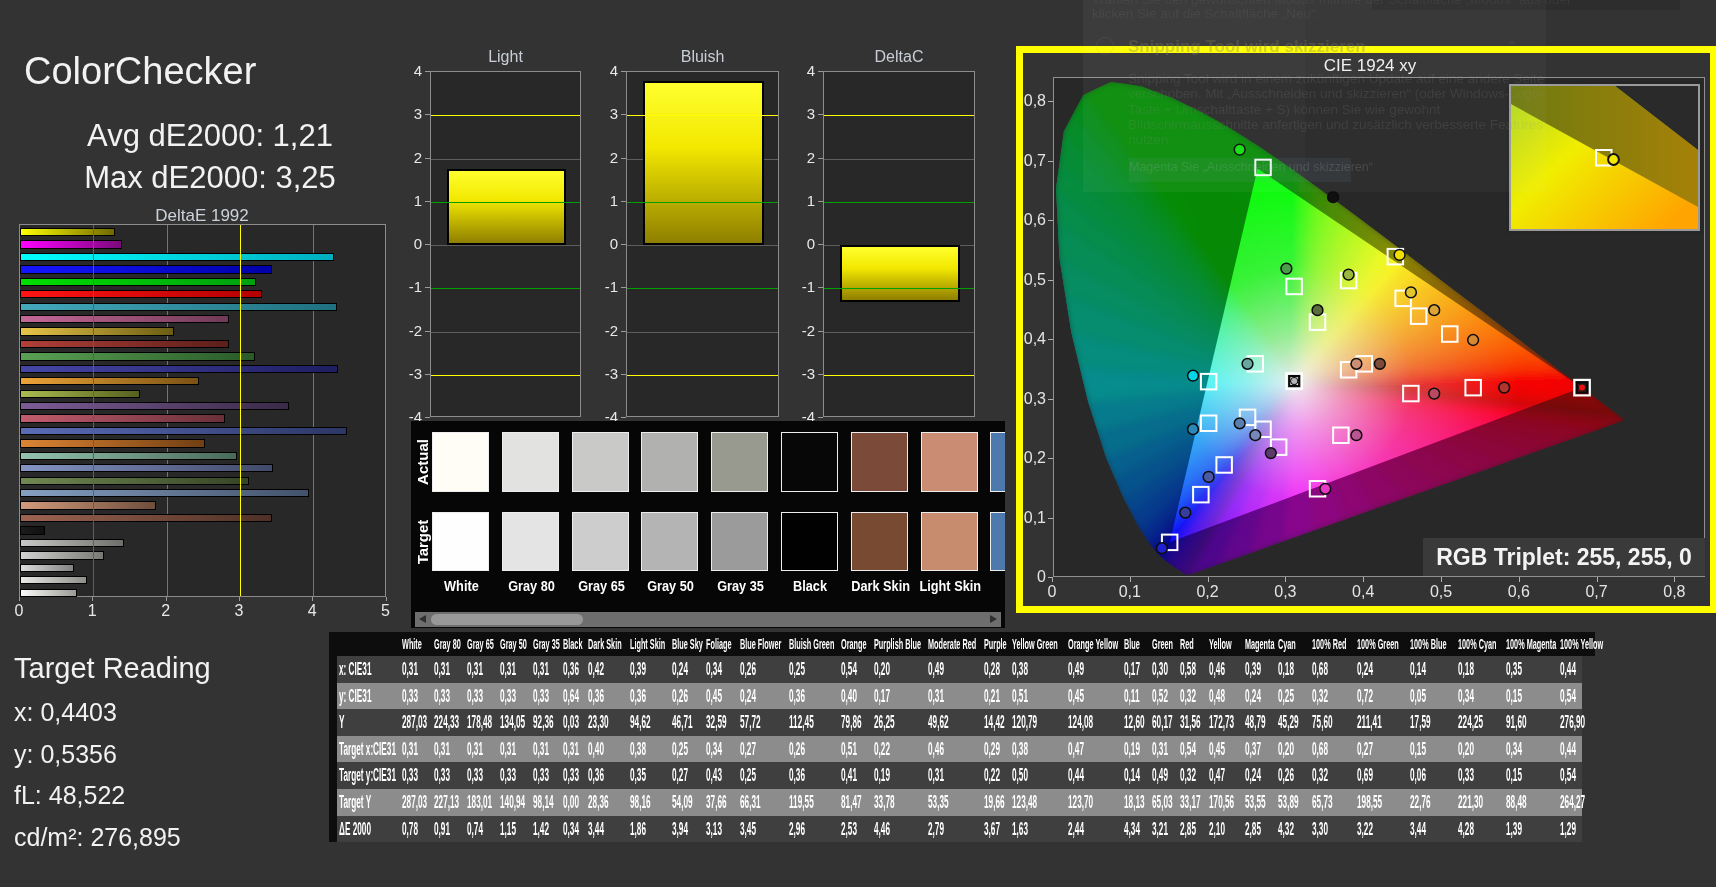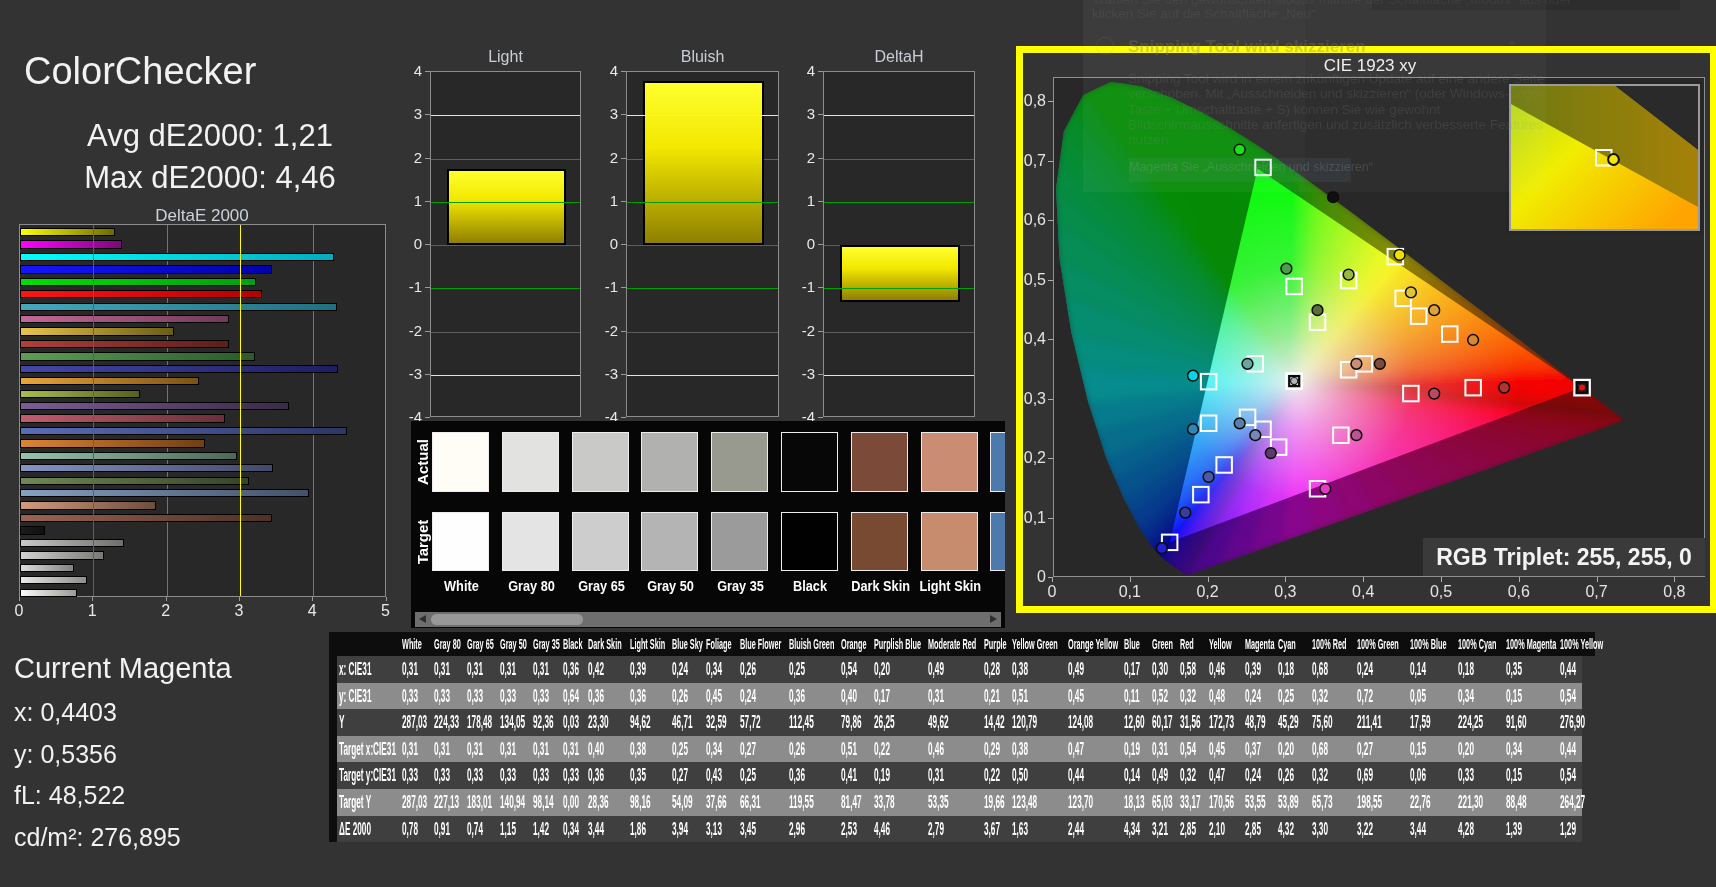--- a/index.html
+++ b/index.html
@@ -1,23 +1,23 @@
 <!DOCTYPE html>
 <html><head><meta charset="utf-8">
 <style>
 *{margin:0;padding:0;box-sizing:border-box}
 body{width:1716px;height:887px;background:#333333;font-family:"Liberation Sans",sans-serif;overflow:hidden;position:relative}
 .abs{position:absolute;white-space:nowrap}
 </style></head>
 <body>
 <div class="abs" style="left:24px;top:50px;font-size:38px;color:#f2f2f2">ColorChecker</div>
 <div class="abs" style="left:60px;top:118px;width:300px;text-align:center;font-size:31px;color:#f2f2f2">Avg dE2000: 1,21</div>
-<div class="abs" style="left:60px;top:160px;width:300px;text-align:center;font-size:31px;color:#f2f2f2">Max dE2000: 4,46</div>
+<div class="abs" style="left:60px;top:160px;width:300px;text-align:center;font-size:31px;color:#f2f2f2">Max dE2000: 3,25</div>
 
-<div class="abs" style="left:19px;top:206px;width:366px;text-align:center;font-size:17px;color:#ccd2da">DeltaE 2000</div>
+<div class="abs" style="left:19px;top:206px;width:366px;text-align:center;font-size:17px;color:#ccd2da">DeltaE 1992</div>
 <div class="abs" style="left:19px;top:224px;width:366.5px;height:373px;background:#282828;border:1px solid #8c8c8c">
 <div style="position:absolute;left:146.6px;top:0;width:1px;height:100%;background:#747474"></div>
     <div style="position:absolute;left:293.2px;top:0;width:1px;height:100%;background:#747474"></div>
     <div style="position:absolute;left:0px;top:2.9px;width:94.6px;height:8.4px;background:linear-gradient(to right,#ffff00,#6e6a00);border:1px solid #000"></div>
     <div style="position:absolute;left:0px;top:15.3px;width:101.9px;height:8.4px;background:linear-gradient(to right,#ff00ff,#7a0a7a);border:1px solid #000"></div>
     <div style="position:absolute;left:0px;top:27.8px;width:313.7px;height:8.4px;background:linear-gradient(to right,#00ffff,#00aebe);border:1px solid #000"></div>
     <div style="position:absolute;left:0px;top:40.2px;width:252.2px;height:8.4px;background:linear-gradient(to right,#1616ff,#0000a8);border:1px solid #000"></div>
     <div style="position:absolute;left:0px;top:52.6px;width:236.0px;height:8.4px;background:linear-gradient(to right,#00e000,#00a010);border:1px solid #000"></div>
     <div style="position:absolute;left:0px;top:65.1px;width:241.9px;height:8.4px;background:linear-gradient(to right,#ff1414,#b40000);border:1px solid #000"></div>
     <div style="position:absolute;left:0px;top:77.5px;width:316.7px;height:8.4px;background:linear-gradient(to right,#44a8bc,#1f7080);border:1px solid #000"></div>
@@ -121,21 +121,21 @@
 <div style="position:absolute;left:823px;top:71px;width:152px;height:346px;background:#282828;border:1px solid #8c8c8c">
     <div style="position:absolute;left:0;top:86.5px;width:100%;height:1px;background:#5e5e5e"></div>
     <div style="position:absolute;left:0;top:173.0px;width:100%;height:1px;background:#5e5e5e"></div>
     <div style="position:absolute;left:0;top:259.5px;width:100%;height:1px;background:#5e5e5e"></div>
     <div style="position:absolute;left:16px;top:173.0px;width:120px;height:56.7px;background:linear-gradient(to bottom,#ffff2e 0%,#f2e800 40%,#8f7f00 100%);border:2px solid #000"></div>
     <div style="position:absolute;left:0;top:129.8px;width:100%;height:1px;background:#00a000"></div>
     <div style="position:absolute;left:0;top:216.2px;width:100%;height:1px;background:#00a000"></div>
     <div style="position:absolute;left:0;top:43.2px;width:100%;height:1px;background:#ffff00"></div>
     <div style="position:absolute;left:0;top:302.8px;width:100%;height:1px;background:#ffff00"></div>
   </div>
-<div style="position:absolute;left:823px;top:48px;width:152px;text-align:center;font-size:16px;color:#c9ced6">DeltaH</div>
+<div style="position:absolute;left:823px;top:48px;width:152px;text-align:center;font-size:16px;color:#c9ced6">DeltaC</div>
 <div style="position:absolute;left:818px;top:417.0px;width:5px;height:1px;background:#9a9a9a"></div>
 <div style="position:absolute;left:783px;top:408.0px;width:32px;text-align:right;font-size:15px;color:#e8e8e8">-4</div>
 <div style="position:absolute;left:818px;top:373.8px;width:5px;height:1px;background:#9a9a9a"></div>
 <div style="position:absolute;left:783px;top:364.8px;width:32px;text-align:right;font-size:15px;color:#e8e8e8">-3</div>
 <div style="position:absolute;left:818px;top:330.5px;width:5px;height:1px;background:#9a9a9a"></div>
 <div style="position:absolute;left:783px;top:321.5px;width:32px;text-align:right;font-size:15px;color:#e8e8e8">-2</div>
 <div style="position:absolute;left:818px;top:287.2px;width:5px;height:1px;background:#9a9a9a"></div>
 <div style="position:absolute;left:783px;top:278.2px;width:32px;text-align:right;font-size:15px;color:#e8e8e8">-1</div>
 <div style="position:absolute;left:818px;top:244.0px;width:5px;height:1px;background:#9a9a9a"></div>
 <div style="position:absolute;left:783px;top:235.0px;width:32px;text-align:right;font-size:15px;color:#e8e8e8">0</div>
@@ -181,21 +181,21 @@
     <div style="position:absolute;left:579.4px;top:91px;width:57px;height:59px;background:#4d79ad;border:1px solid #ededed"></div>
     <div style="position:absolute;left:569.4px;top:156px;width:79px;text-align:center;font-size:15px;font-weight:bold;color:#fff"></div>
     <div style="position:absolute;left:4px;top:190.5px;width:586px;height:15px;background:#6e6e6e">
 <div style="position:absolute;left:4px;top:3.5px;width:0;height:0;border-right:7px solid #2e2e2e;border-top:4px solid transparent;border-bottom:4px solid transparent"></div>
 <div style="position:absolute;right:4px;top:3.5px;width:0;height:0;border-left:7px solid #2e2e2e;border-top:4px solid transparent;border-bottom:4px solid transparent"></div>
 <div style="position:absolute;left:16px;top:2px;width:152px;height:11px;background:#989898;border-radius:6px"></div>
 </div>
   </div>
 
 <div class="abs" style="left:1016px;top:46px;width:700px;height:567px;border:7px solid #ffff00;border-right-width:6px"></div>
-<div class="abs" style="left:1180px;top:56px;width:380px;text-align:center;font-size:17px;color:#efefef">CIE 1923 xy</div>
+<div class="abs" style="left:1180px;top:56px;width:380px;text-align:center;font-size:17px;color:#efefef">CIE 1924 xy</div>
 <div class="abs" style="left:1053px;top:77px;width:652px;height:500px;background:#282828;border:1px solid #909090">
 <svg width="652" height="500" viewBox="0 0 652 500" style="position:absolute;left:0;top:0">
 <defs>
 <clipPath id="hs">
           <path d="M134.4,497.0 L134.4,497.0 L134.4,497.0 L134.3,497.1 L134.2,497.1 L134.1,497.1 L134.1,497.1 L133.9,497.1 L133.8,497.1 L133.7,497.1 L133.6,497.1 L133.4,497.1 L133.3,497.1 L133.1,497.1 L132.9,497.1 L132.6,497.1 L132.3,497.0 L131.9,496.8 L131.5,496.5 L130.9,496.2 L130.4,495.9 L129.6,495.4 L128.8,494.9 L127.9,494.2 L126.9,493.5 L125.6,492.7 L124.3,491.8 L122.6,490.6 L120.8,489.5 L118.7,488.0 L116.5,486.5 L113.8,484.4 L111.0,482.3 L107.7,479.3 L104.4,476.3 L100.0,470.9 L95.5,465.6 L89.9,457.0 L84.3,448.4 L77.2,434.7 L70.0,421.0 L61.2,400.8 L52.4,380.6 L43.4,352.5 L34.3,324.5 L25.8,289.5 L17.3,254.4 L11.3,217.0 L5.4,179.7 L3.7,145.0 L2.0,110.4 L5.9,82.0 L9.8,53.6 L19.5,35.2 L29.3,16.9 L43.0,10.4 L56.8,3.9 L72.3,6.1 L87.8,8.4 L103.6,14.5 L119.4,20.5 L134.2,27.7 L149.1,34.9 L163.4,43.1 L177.6,51.2 L191.7,60.1 L205.8,69.0 L219.7,78.6 L233.6,88.1 L247.5,98.0 L261.4,108.0 L275.3,118.2 L289.3,128.4 L303.1,138.8 L317.0,149.2 L330.7,159.6 L344.5,170.0 L358.0,180.2 L371.5,190.5 L384.6,200.5 L397.7,210.5 L410.3,220.1 L422.9,229.6 L434.7,238.6 L446.5,247.6 L457.3,255.8 L468.1,264.1 L477.4,271.2 L486.8,278.4 L495.1,284.6 L503.3,290.9 L510.1,296.1 L517.0,301.3 L522.6,305.5 L528.1,309.8 L532.6,313.2 L537.0,316.6 L540.5,319.2 L544.1,321.9 L546.9,324.1 L549.7,326.3 L552.1,328.1 L554.5,329.9 L556.4,331.4 L558.4,332.9 L559.9,334.0 L561.5,335.2 L562.7,336.1 L563.8,337.0 L564.7,337.7 L565.6,338.3 L566.3,338.8 L566.9,339.4 L567.4,339.7 L567.8,340.0 L568.1,340.3 L568.5,340.5 L568.8,340.7 L569.0,341.0 L569.3,341.2 L569.6,341.4 L569.8,341.6 L570.1,341.7 L570.2,341.8 L570.4,342.0 L570.4,342.0 L570.5,342.1 L570.6,342.1 L570.6,342.1 L539.4,353.2 L508.3,364.3 L477.1,375.3 L446.0,386.4 L414.8,397.5 L383.7,408.5 L352.5,419.6 L321.4,430.6 L290.2,441.7 L259.1,452.8 L227.9,463.8 L196.8,474.9 L165.6,486.0 Z"></path>
         </clipPath>
 <filter id="bl" x="-10%" y="-10%" width="120%" height="120%">
           <feGaussianBlur stdDeviation="4"></feGaussianBlur>
         </filter>
 <clipPath id="trc">
@@ -618,21 +618,21 @@
 <div style="position:absolute;left:1305px;top:0;width:241px;height:192px;background:rgba(255,255,255,0.032);z-index:50"></div>
 <div style="position:absolute;left:1092px;top:-8px;font-size:13.5px;color:rgba(150,150,150,0.11);z-index:51">Wählen Sie den gewünschten Modus mithilfe der Schaltfläche „Modus“ aus oder</div>
 <div style="position:absolute;left:1092px;top:6px;font-size:13.5px;color:rgba(150,150,150,0.13);z-index:51">klicken Sie auf die Schaltfläche „Neu“.</div>
 <div style="position:absolute;left:1096px;top:37px;width:18px;height:18px;border:1.5px solid rgba(150,150,150,0.14);border-radius:50%;z-index:51"></div>
 <div style="position:absolute;left:1128px;top:37px;font-size:17px;font-weight:bold;color:rgba(125,125,95,0.33);z-index:51">Snipping Tool wird skizzieren</div>
 <div style="position:absolute;left:1506px;top:38px;font-size:14px;color:rgba(150,150,150,0.16);z-index:51">⌃</div>
 <div style="position:absolute;left:1128px;top:71px;font-size:13.5px;line-height:15.3px;color:rgba(150,150,150,0.17);z-index:51">Snipping Tool wird in einem zukünftigen Update auf eine andere Seite<br>verschoben. Mit „Ausschneiden und skizzieren“ (oder Windows-Logo-<br>Taste + Umschalttaste + S) können Sie wie gewohnt<br>Bildschirmausschnitte anfertigen und zusätzlich verbesserte Features<br>nutzen.</div>
 <div style="position:absolute;left:1129px;top:158px;width:222px;height:24px;background:rgba(130,155,185,0.10);z-index:51"></div>
 <div style="position:absolute;left:1129px;top:160px;width:222px;text-align:center;font-size:12.5px;white-space:nowrap;color:rgba(170,180,190,0.20);z-index:51">Magenta Sie „Ausschneiden und skizzieren“</div>
 
-<div class="abs" style="left:14px;top:652px;font-size:29px;color:#f2f2f2">Current Magenta</div>
+<div class="abs" style="left:14px;top:652px;font-size:29px;color:#f2f2f2">Target Reading</div>
 <div class="abs" style="left:14px;top:698px;font-size:25px;color:#f2f2f2">x: 0,4403</div>
 <div class="abs" style="left:14px;top:740px;font-size:25px;color:#f2f2f2">y: 0,5356</div>
 <div class="abs" style="left:14px;top:781px;font-size:25px;color:#f2f2f2">fL: 48,522</div>
 <div class="abs" style="left:14px;top:823px;font-size:25px;color:#f2f2f2">cd/m²: 276,895</div>
 
 <div style="position:absolute;left:329px;top:632px;width:1266px;height:24px;background:#0d0d0d"></div>
 <div style="position:absolute;left:329px;top:656px;width:8px;height:186px;background:#0d0d0d"></div>
 <div style="position:absolute;left:337px;top:656.0px;width:1245px;height:26.6px;background:#3f3f3f"></div>
 <div style="position:absolute;left:337px;top:682.6px;width:1245px;height:26.6px;background:#8c8c8c"></div>
 <div style="position:absolute;left:337px;top:709.2px;width:1245px;height:26.6px;background:#3f3f3f"></div>

